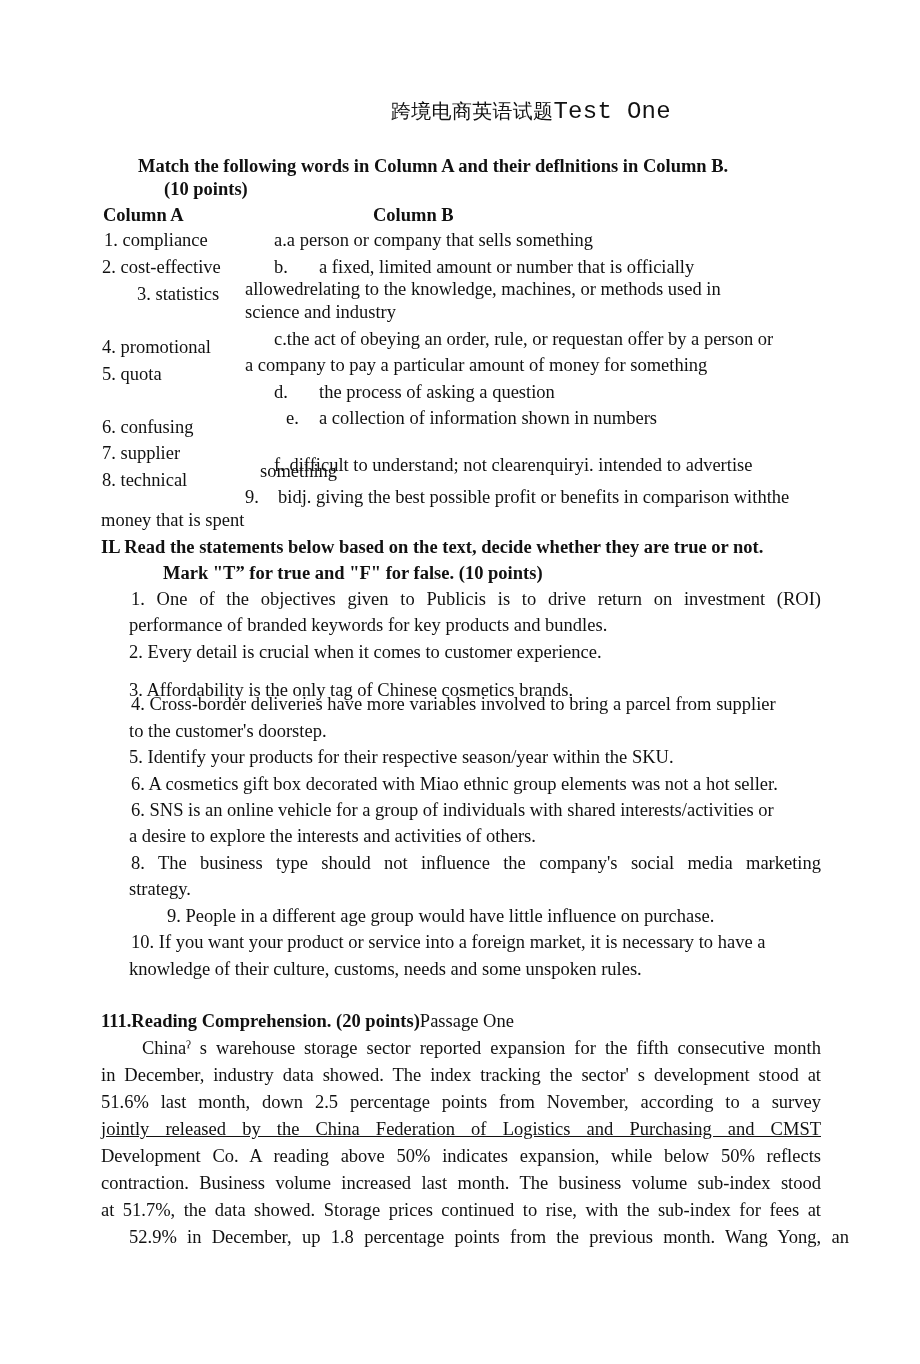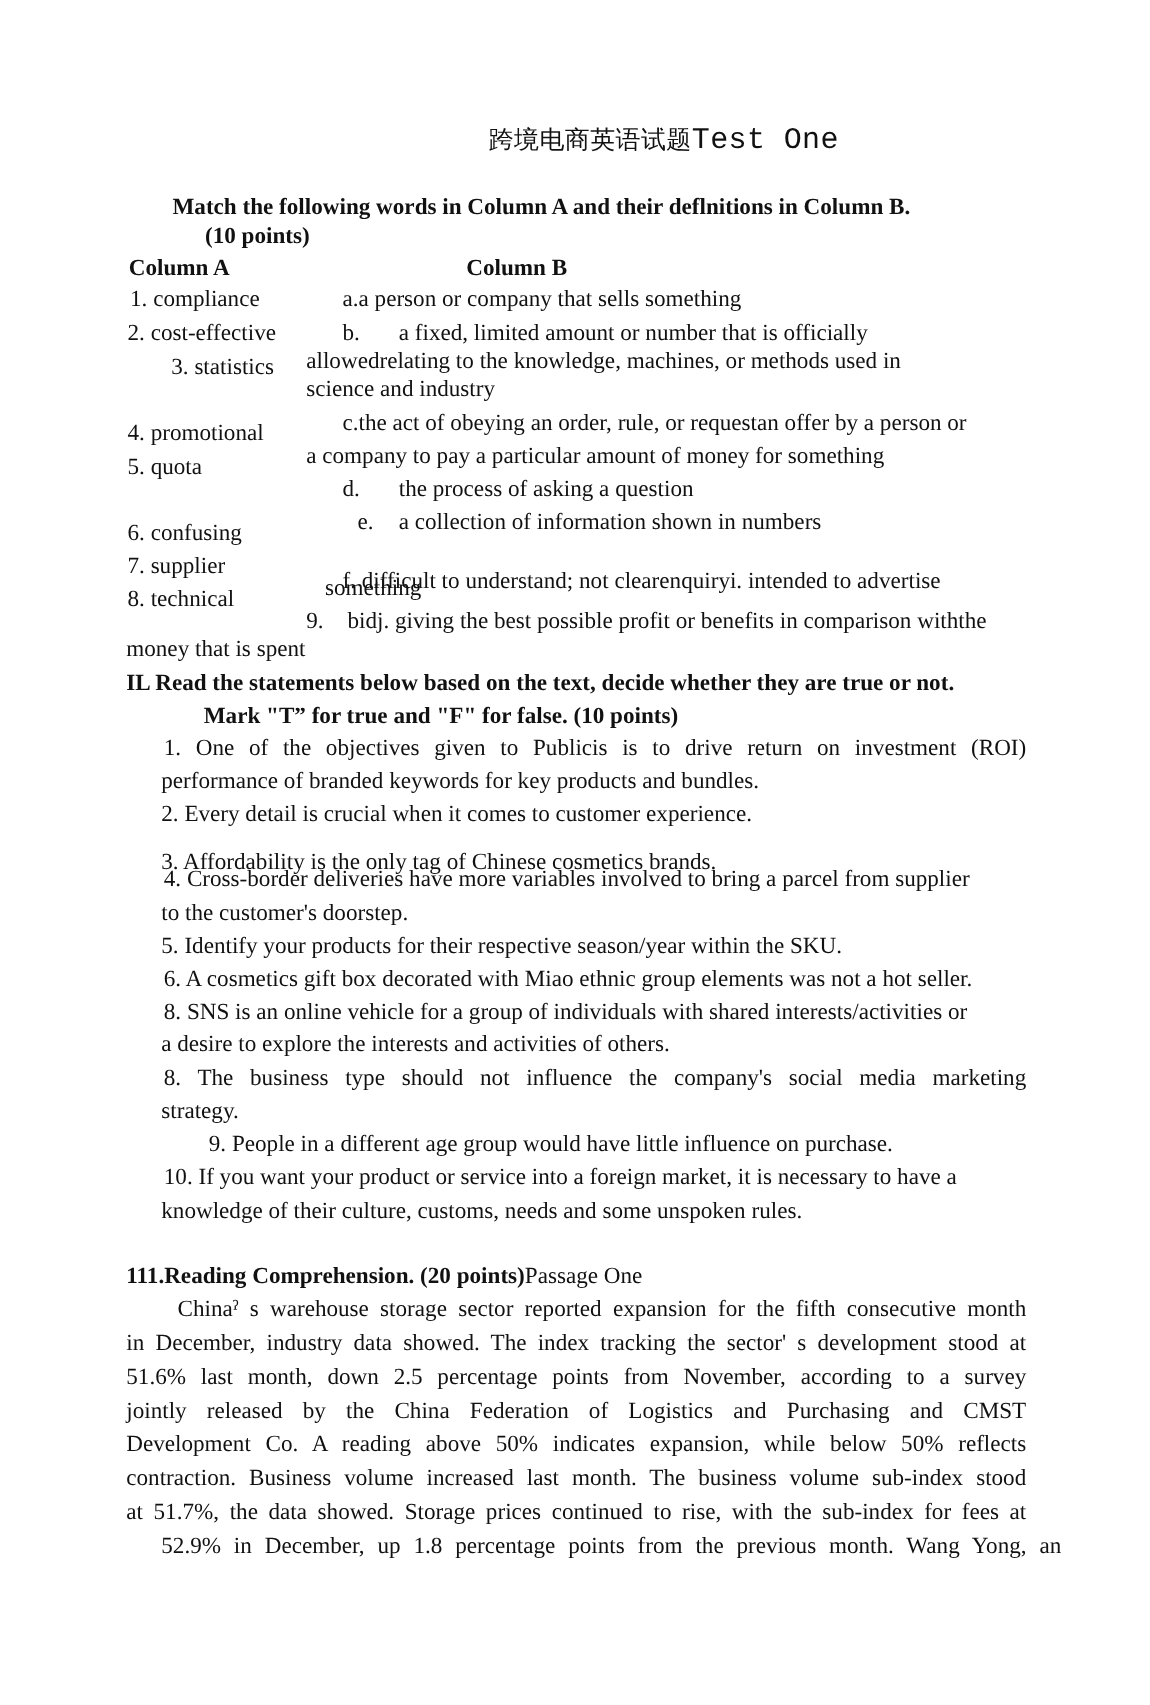--- a/index.html
+++ b/index.html
@@ -55,31 +55,31 @@
 <div class="abs t b" style="left:163px;top:560px;">Mark "T” for true and "F" for false. (10 points)</div>
 
 <div class="abs t justfull" style="left:131px;top:586px;width:690px;">1. One of the objectives given to Publicis is to drive return on investment (ROI)</div>
 <div class="abs t" style="left:129px;top:612px;">performance of branded keywords for key products and bundles.</div>
 <div class="abs t" style="left:129px;top:639px;">2. Every detail is crucial when it comes to customer experience.</div>
 <div class="abs t" style="left:129px;top:677px;">3. Affordability is the only tag of Chinese cosmetics brands.</div>
 <div class="abs t" style="left:131px;top:691px;">4. Cross-border deliveries have more variables involved to bring a parcel from supplier</div>
 <div class="abs t" style="left:129px;top:718px;">to the customer's doorstep.</div>
 <div class="abs t" style="left:129px;top:744px;">5. Identify your products for their respective season/year within the SKU.</div>
 <div class="abs t" style="left:131px;top:771px;">6. A cosmetics gift box decorated with Miao ethnic group elements was not a hot seller.</div>
-<div class="abs t" style="left:131px;top:797px;">8. SNS is an online vehicle for a group of individuals with shared interests/activities or</div>
+<div class="abs t" style="left:131px;top:797px;">6. SNS is an online vehicle for a group of individuals with shared interests/activities or</div>
 <div class="abs t" style="left:129px;top:823px;">a desire to explore the interests and activities of others.</div>
 <div class="abs t justfull" style="left:131px;top:850px;width:690px;">8. The business type should not influence the company's social media marketing</div>
 <div class="abs t" style="left:129px;top:876px;">strategy.</div>
 <div class="abs t" style="left:129px;top:903px;margin-left:38px;">9. People in a different age group would have little influence on purchase.</div>
 <div class="abs t" style="left:131px;top:929px;">10. If you want your product or service into a foreign market, it is necessary to have a</div>
 <div class="abs t" style="left:129px;top:956px;">knowledge of their culture, customs, needs and some unspoken rules.</div>
 
 <div class="abs t" style="left:101px;top:1008px;">
   <span class="b">111.Reading Comprehension. (20 points)</span><span>Passage One</span>
 </div>
 <div class="abs t just" style="left:142px;top:1035px;width:679px;">Chinaˀ s warehouse storage sector reported expansion for the fifth consecutive month</div>
 <div class="abs t justfull" style="left:101px;top:1062px;width:720px;">in December, industry data showed. The index tracking the sector' s development stood at</div>
 <div class="abs t justfull" style="left:101px;top:1089px;width:720px;">51.6% last month, down 2.5 percentage points from November, according to a survey</div>
-<div class="abs t justfull" style="left:101px;top:1116px;width:720px;">jointly released by the China Federation of Logistics and Purchasing and CMST</div>
+<div class="abs t justfull" style="left:101px;top:1116px;width:720px;text-decoration:underline;">jointly released by the China Federation of Logistics and Purchasing and CMST</div>
 <div class="abs t justfull" style="left:101px;top:1143px;width:720px;">Development Co. A reading above 50% indicates expansion, while below 50% reflects</div>
 <div class="abs t justfull" style="left:101px;top:1170px;width:720px;">contraction. Business volume increased last month. The business volume sub-index stood</div>
 <div class="abs t justfull" style="left:101px;top:1197px;width:720px;">at 51.7%, the data showed. Storage prices continued to rise, with the sub-index for fees at</div>
 <div class="abs t justfull" style="left:101px;top:1224px;width:720px;margin-left:28px;">52.9% in December, up 1.8 percentage points from the previous month. Wang Yong, an</div>
 
 </body></html>

